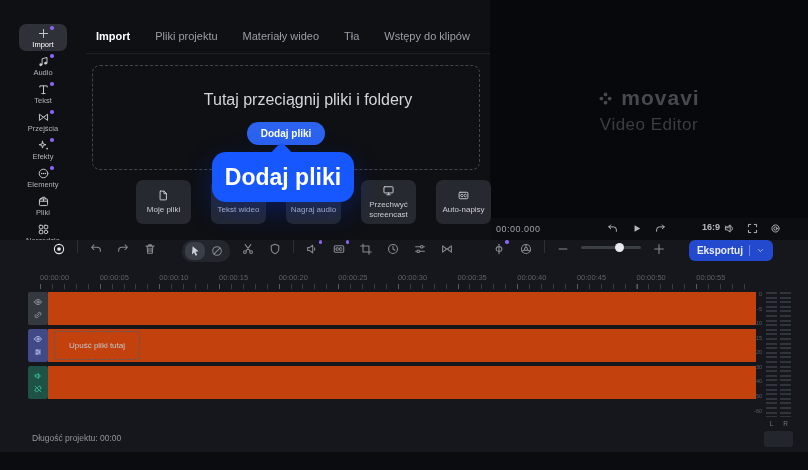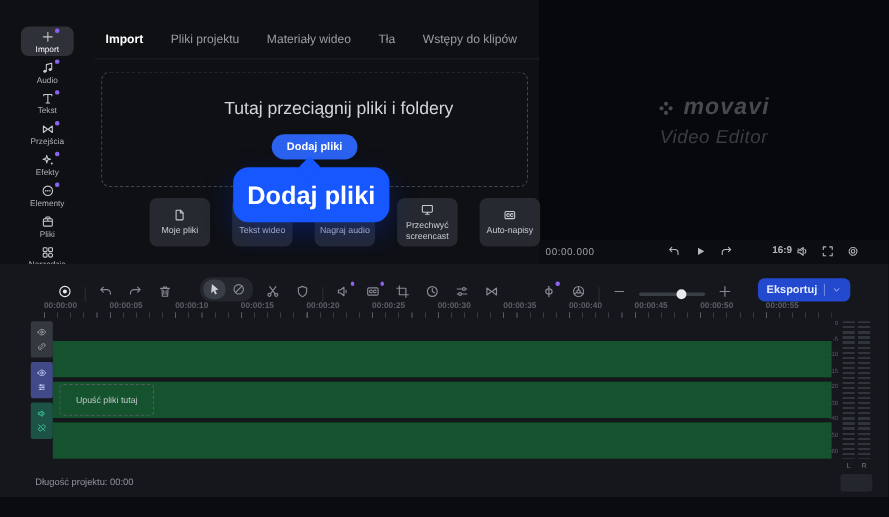--- a/index.html
+++ b/index.html
@@ -40,38 +40,38 @@
   .tooltip .txt{position:relative;font-size:23px;font-weight:bold;color:#fff;}
 
   .action-cards{position:absolute;left:136px;top:180px;display:flex;gap:20px;z-index:2;}
   .card{width:55px;height:44px;background:#26292f;border-radius:7px;display:flex;flex-direction:column;
         align-items:center;justify-content:center;gap:3px;cursor:pointer;}
   .card .icon{width:13px;height:13px;color:#c9ccd1;}
   .card .lbl{font-size:8px;color:#c9ccd1;text-align:center;line-height:1.2;padding:0 2px;}
 
   
   .preview{position:absolute;left:490px;top:0;width:318px;height:218px;background:#07080b;}
-  .watermark{position:absolute;left:0;right:0;top:86px;display:flex;flex-direction:column;align-items:center;gap:5px;font-style:italic;}
+  .watermark{position:absolute;left:0;right:0;top:86px;display:flex;flex-direction:column;align-items:center;gap:5px;}
   .brand-row{display:flex;align-items:center;gap:8px;}
   .brand-logo{width:15px;height:15px;color:#46494f;}
   .brand-name{font-size:21px;font-weight:bold;color:#46494f;letter-spacing:1px;}
   .brand-sub{font-size:17px;color:#3a3d44;letter-spacing:.5px;}
   .preview-bar{position:absolute;left:490px;top:218px;width:318px;height:22px;background:#0b0d11;}
   .timecode{position:absolute;left:6px;top:6px;font-family:Liberation Sans, sans-serif;font-size:9px;
             color:#9ca1a8;letter-spacing:.5px;}
   .transport{position:absolute;left:116px;top:4px;display:flex;gap:11px;}
   .pbtn{width:13px;height:13px;color:#b5b9bf;cursor:pointer;}
   .ratio{position:absolute;left:183px;top:4px;display:flex;align-items:center;gap:3px;cursor:pointer;}
   .ratio .txt{font-size:9px;font-weight:bold;color:#b5b9bf;margin-left:29px;}
   .ratio .chev{width:10px;height:10px;color:#b5b9bf;}
   .pv-right{position:absolute;right:26px;top:4px;display:flex;gap:10px;}
 
   
   .timeline{position:absolute;left:0;top:240px;width:808px;height:212px;background:#15171c;}
-  .tl-toolbar{position:relative;height:34px;display:flex;align-items:flex-end;gap:9px;
+  .tl-toolbar{position:relative;height:34px;display:flex;align-items:flex-start;gap:9px;
               padding:0 35px 0 50px;box-sizing:border-box;}
   .tb-group{display:flex;align-items:center;gap:9px;}
   .tbtn{position:relative;width:18px;height:18px;display:flex;align-items:center;justify-content:center;
         color:#868b92;cursor:pointer;}
   .tbtn .ticon{width:14px;height:14px;}
   .tbtn.record{color:#e8eaee;}
   .tbtn.badged::after{content:'';position:absolute;top:0;right:-1px;width:3.5px;height:3.5px;
         border-radius:50%;background:var(--badge);}
   .tb-pill{background:#23262c;border-radius:10px;padding:2px 3px;margin-left:14px;gap:2px;}
   .tb-pill .tbtn{width:20px;height:18px;border-radius:8px;}
@@ -80,37 +80,37 @@
   .tb-right{margin-left:auto;}
   .zoom-slider{position:relative;width:60px;height:14px;cursor:pointer;}
   .zs-track{position:absolute;left:0;right:0;top:6px;height:3px;border-radius:2px;background:#3a3e45;}
   .zs-thumb{position:absolute;left:34px;top:3px;width:9px;height:9px;border-radius:50%;background:#e8eaee;}
   .export-btn{height:21px;margin-left:12px;background:var(--export);border-radius:6px;color:#e7ecff;
         display:flex;align-items:center;gap:6px;padding:0 8px;cursor:pointer;}
   .export-btn .elbl{font-size:10px;font-weight:bold;}
   .exp-div{width:1px;height:11px;background:rgba(255,255,255,.35);}
   .exp-chev{width:9px;height:9px;}
 
-  .ruler{position:absolute;left:40px;top:273px;width:716px;height:16px;cursor:pointer;font-weight:bold;}
+  .ruler{position:absolute;left:40px;top:273px;width:716px;height:16px;cursor:pointer;}
   .ruler-labels{display:flex;}
   .rlabel{flex:0 0 59.66px;font-size:7.5px;color:#5c6167;white-space:nowrap;}
   .ruler-ticks{height:5px;margin-top:2px;background-image:
       repeating-linear-gradient(90deg,#585d64 0 1px,transparent 1px 59.66px),
       repeating-linear-gradient(90deg,#383c43 0 1px,transparent 1px 11.93px);}
 
   .track{position:absolute;left:28px;width:728px;height:33px;}
   .track.t1{top:292px;} .track.t2{top:329px;} .track.t3{top:366px;}
   .track-head{position:absolute;left:0;top:0;width:20px;height:100%;border-radius:2px;display:flex;
         flex-direction:column;align-items:center;justify-content:space-between;padding:5px 0;
         box-sizing:border-box;cursor:pointer;}
   .t1 .track-head{background:#34383f;color:#a6abb2;}
   .t2 .track-head{background:#414a86;color:#ccd3ff;}
   .t3 .track-head{background:#1d5346;color:#43d3a5;}
   .th-icon{width:10px;height:10px;cursor:pointer;}
-  .track-body{position:absolute;left:20px;right:0;top:18px;height:100%;background:#14532d;padding-left:25px;}
+  .track-body{position:absolute;left:20px;right:0;top:0;height:100%;background:#c2410c;padding-left:25px;}
   .drop-box{position:absolute;left:6px;top:2px;width:84px;height:27px;border:1px dashed #565c64;
         border-radius:4px;display:flex;align-items:center;justify-content:center;cursor:pointer;}
   .drop-box .txt{font-size:8px;color:#c3c7cd;white-space:nowrap;}
 
   .meter{position:absolute;left:750px;top:292px;width:48px;height:158px;}
   .m-scale{position:absolute;left:0;top:0;width:12px;height:122px;display:flex;flex-direction:column;
         justify-content:space-between;align-items:flex-end;}
   .mlabel{font-size:5.5px;line-height:1;color:#5a5f66;}
   .m-bars{position:absolute;left:16px;top:0;display:flex;gap:3px;}
   .m-bar{width:11px;height:125px;background:repeating-linear-gradient(180deg,#30343b 0 2px,transparent 2px 4.6px);}

